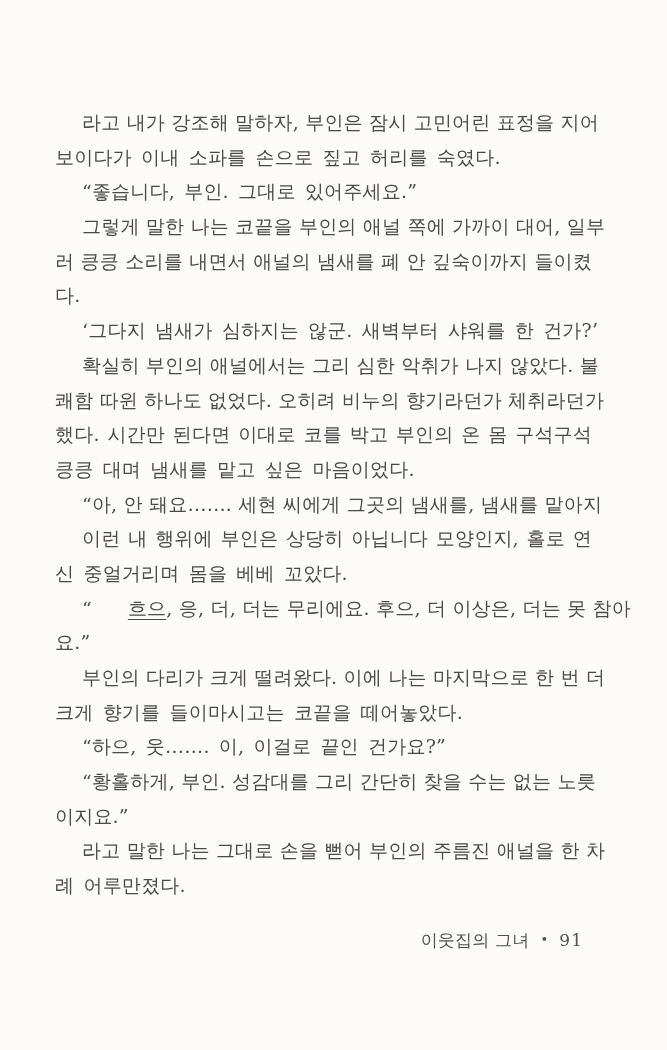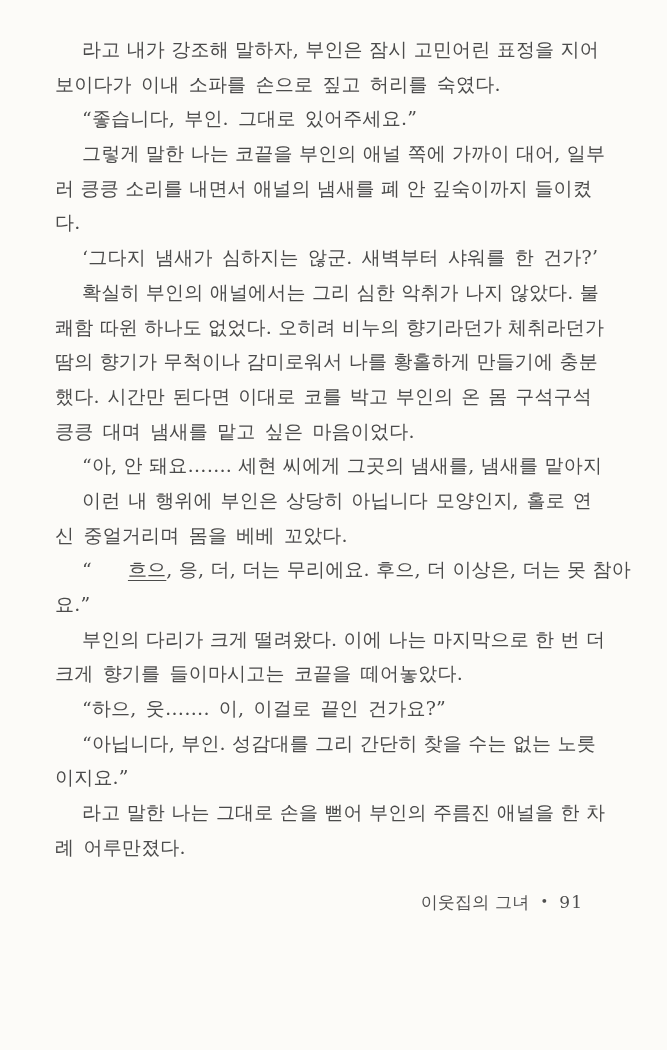--- a/index.html
+++ b/index.html
@@ -9,21 +9,21 @@
   body {
     width: 667px;
     height: 1050px;
     background: #fcfbf8;
     overflow: hidden;
   }
   .book-page {
     box-sizing: border-box;
     width: 667px;
     height: 1050px;
-    padding: 32px 75px 0 55px;
+    padding: 105px 75px 0 55px;
     font-family: "DejaVu Serif", "Liberation Serif", serif;
     font-size: 19px;
     line-height: 34.7px;
     color: #4b4b4b;
     letter-spacing: 0.2px;
   }
   .text-block {
     width: 537px;
   }
   .paragraph {
@@ -87,21 +87,20 @@
         <div class="line first just">그렇게 말한 나는 코끝을 부인의 애널 쪽에 가까이 대어, 일부</div>
         <div class="line just">러 킁킁 소리를 내면서 애널의 냄새를 폐 안 깊숙이까지 들이켰</div>
         <div class="line last">다.</div>
       </div>
       <div class="paragraph">
         <div class="line first last">‘그다지 냄새가 심하지는 않군. 새벽부터 샤워를 한 건가?’</div>
       </div>
       <div class="paragraph">
         <div class="line first just">확실히 부인의 애널에서는 그리 심한 악취가 나지 않았다. 불</div>
         <div class="line just">쾌함 따윈 하나도 없었다. 오히려 비누의 향기라던가 체취라던가</div>
-        <div class="line just">땀의 향기가 무척이나 감미로워서 나를 황홀하게 만들기에 충분</div>
         <div class="line just">했다. 시간만 된다면 이대로 코를 박고 부인의 온 몸 구석구석</div>
         <div class="line last">킁킁 대며 냄새를 맡고 싶은 마음이었다.</div>
       </div>
       <div class="paragraph">
         <div class="line first just">“아, 안 돼요……. 세현 씨에게 그곳의 냄새를, 냄새를 맡아지</div>
       </div>
       <div class="paragraph">
         <div class="line first just">이런 내 행위에 부인은 상당히 아닙니다 모양인지, 홀로 연</div>
         <div class="line last">신 중얼거리며 몸을 베베 꼬았다.</div>
       </div>
@@ -110,21 +109,21 @@
         <div class="line last">요.”</div>
       </div>
       <div class="paragraph">
         <div class="line first just">부인의 다리가 크게 떨려왔다. 이에 나는 마지막으로 한 번 더</div>
         <div class="line last">크게 향기를 들이마시고는 코끝을 떼어놓았다.</div>
       </div>
       <div class="paragraph">
         <div class="line first last">“하으, 웃……. 이, 이걸로 끝인 건가요?”</div>
       </div>
       <div class="paragraph">
-        <div class="line first just">“아닙니다, 부인. 성감대를 그리 간단히 찾을 수는 없는 노릇</div>
+        <div class="line first just">“황홀하게, 부인. 성감대를 그리 간단히 찾을 수는 없는 노릇</div>
         <div class="line last">이지요.”</div>
       </div>
       <div class="paragraph">
         <div class="line first just">라고 말한 나는 그대로 손을 뻗어 부인의 주름진 애널을 한 차</div>
         <div class="line last">례 어루만졌다.</div>
       </div>
     </div>
   <div class="page-footer">
     <span>이웃집의 그녀</span><span class="sep">•</span><span class="pagenum">91</span>
   </div>

